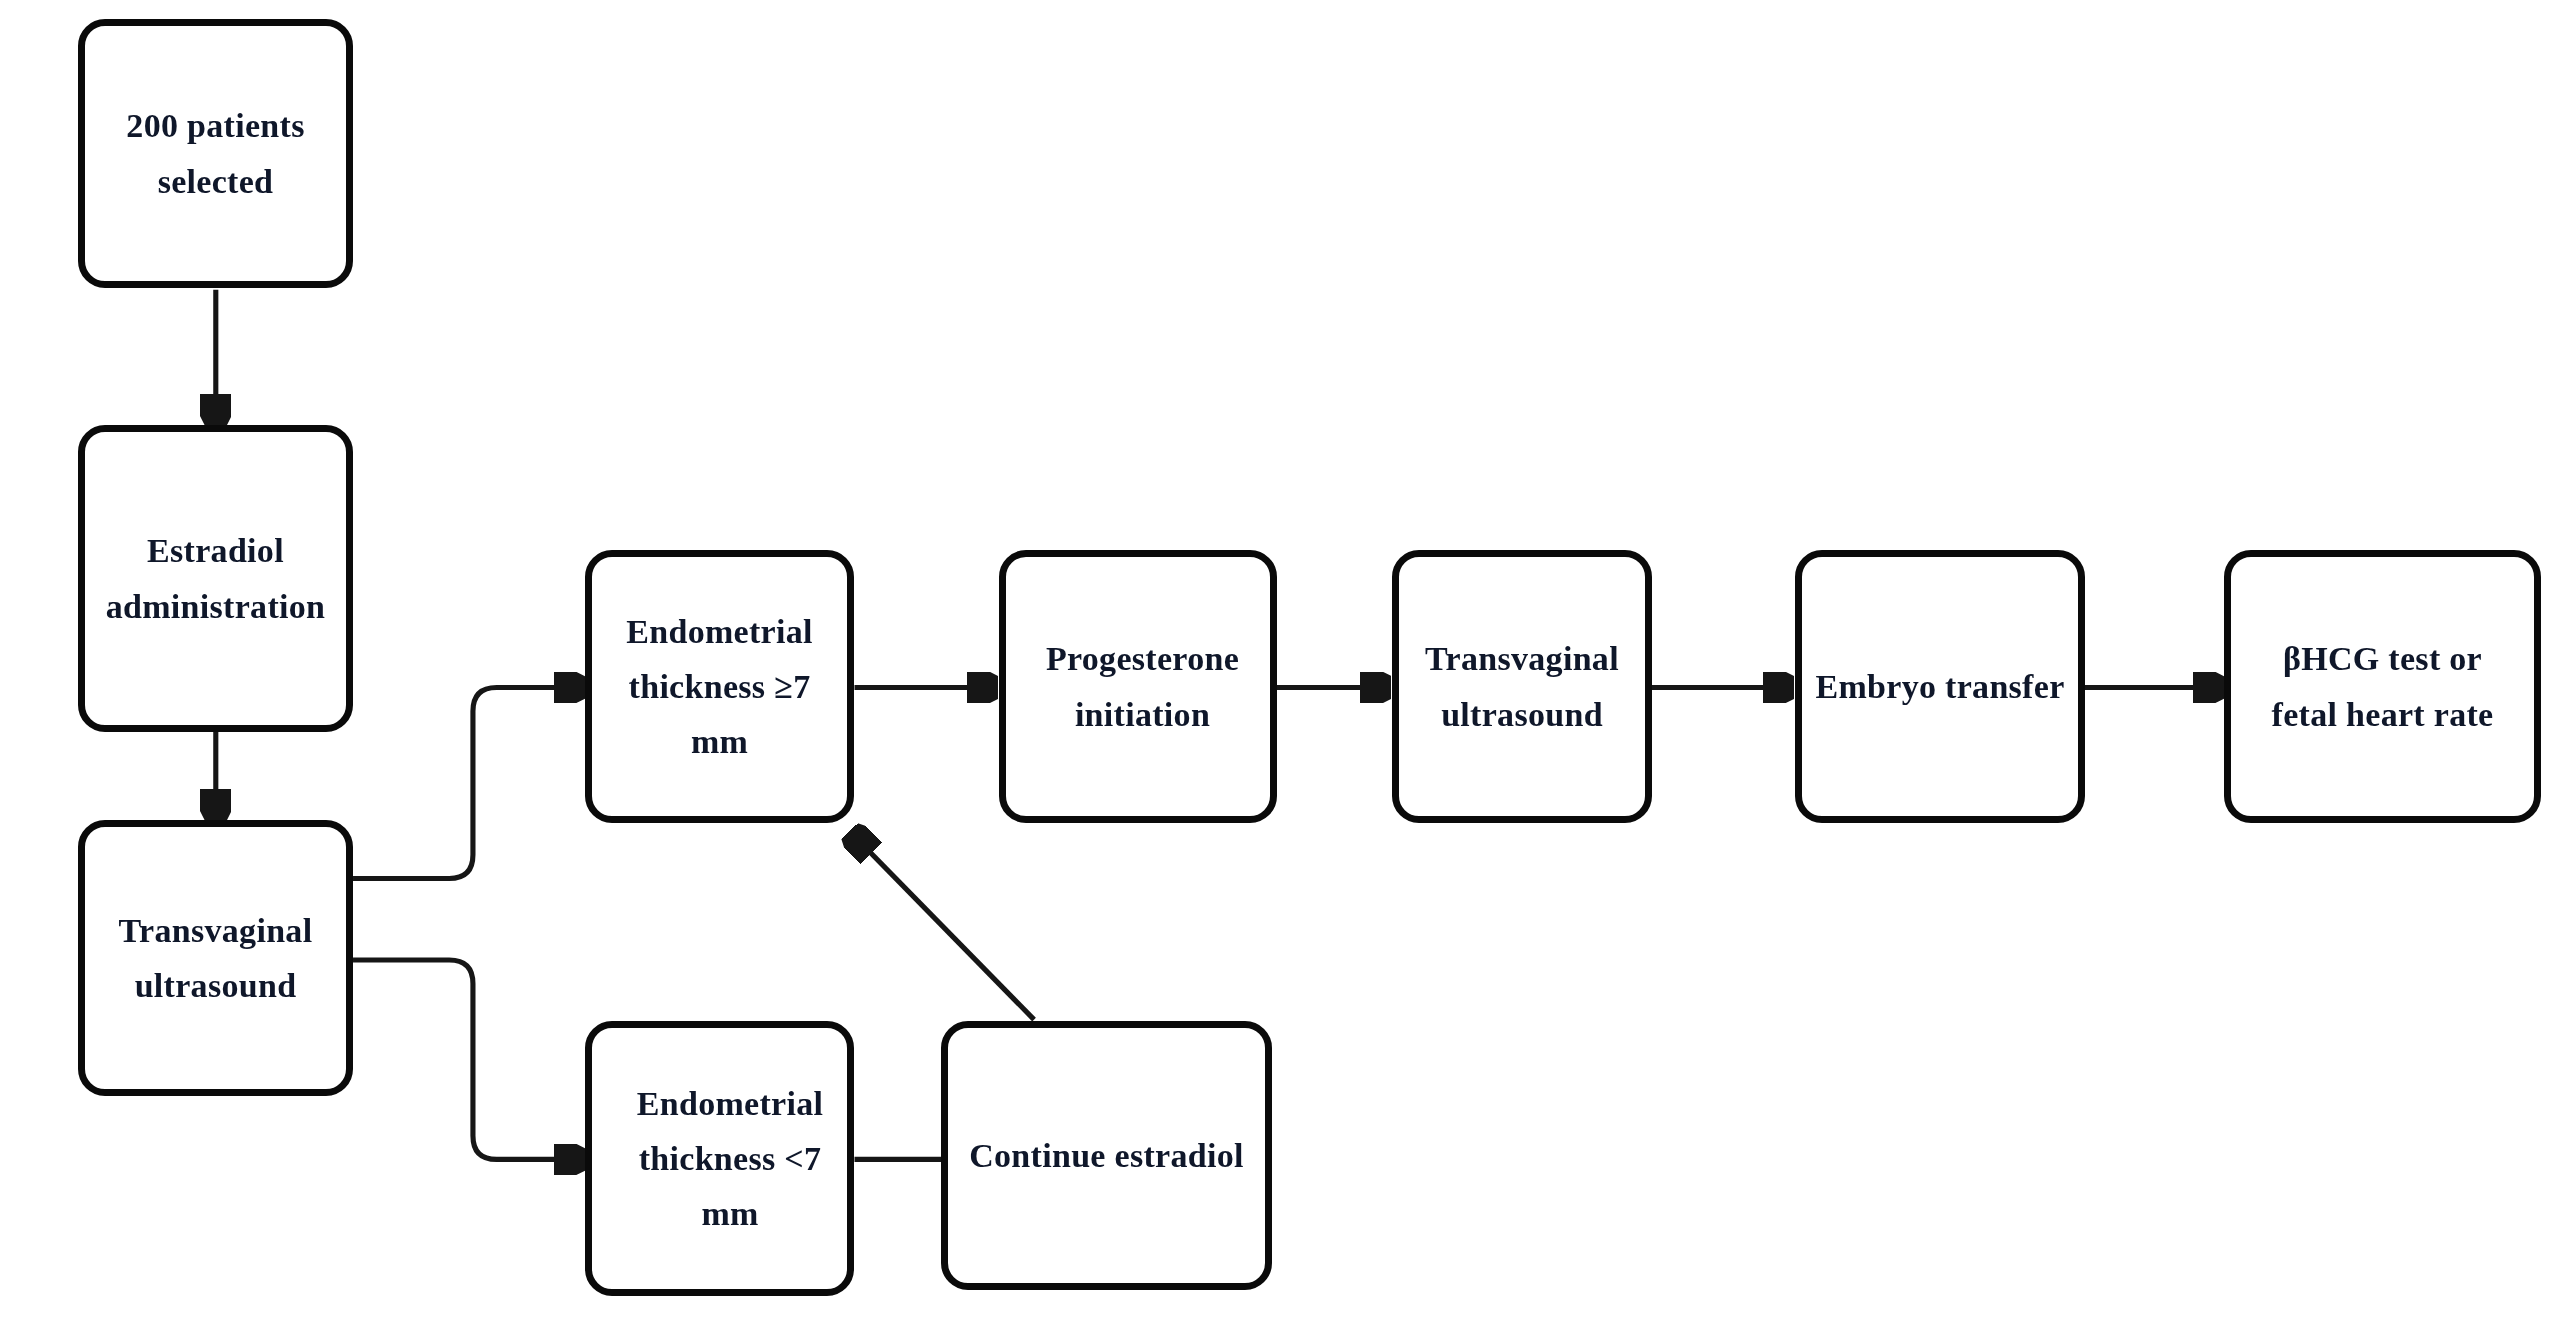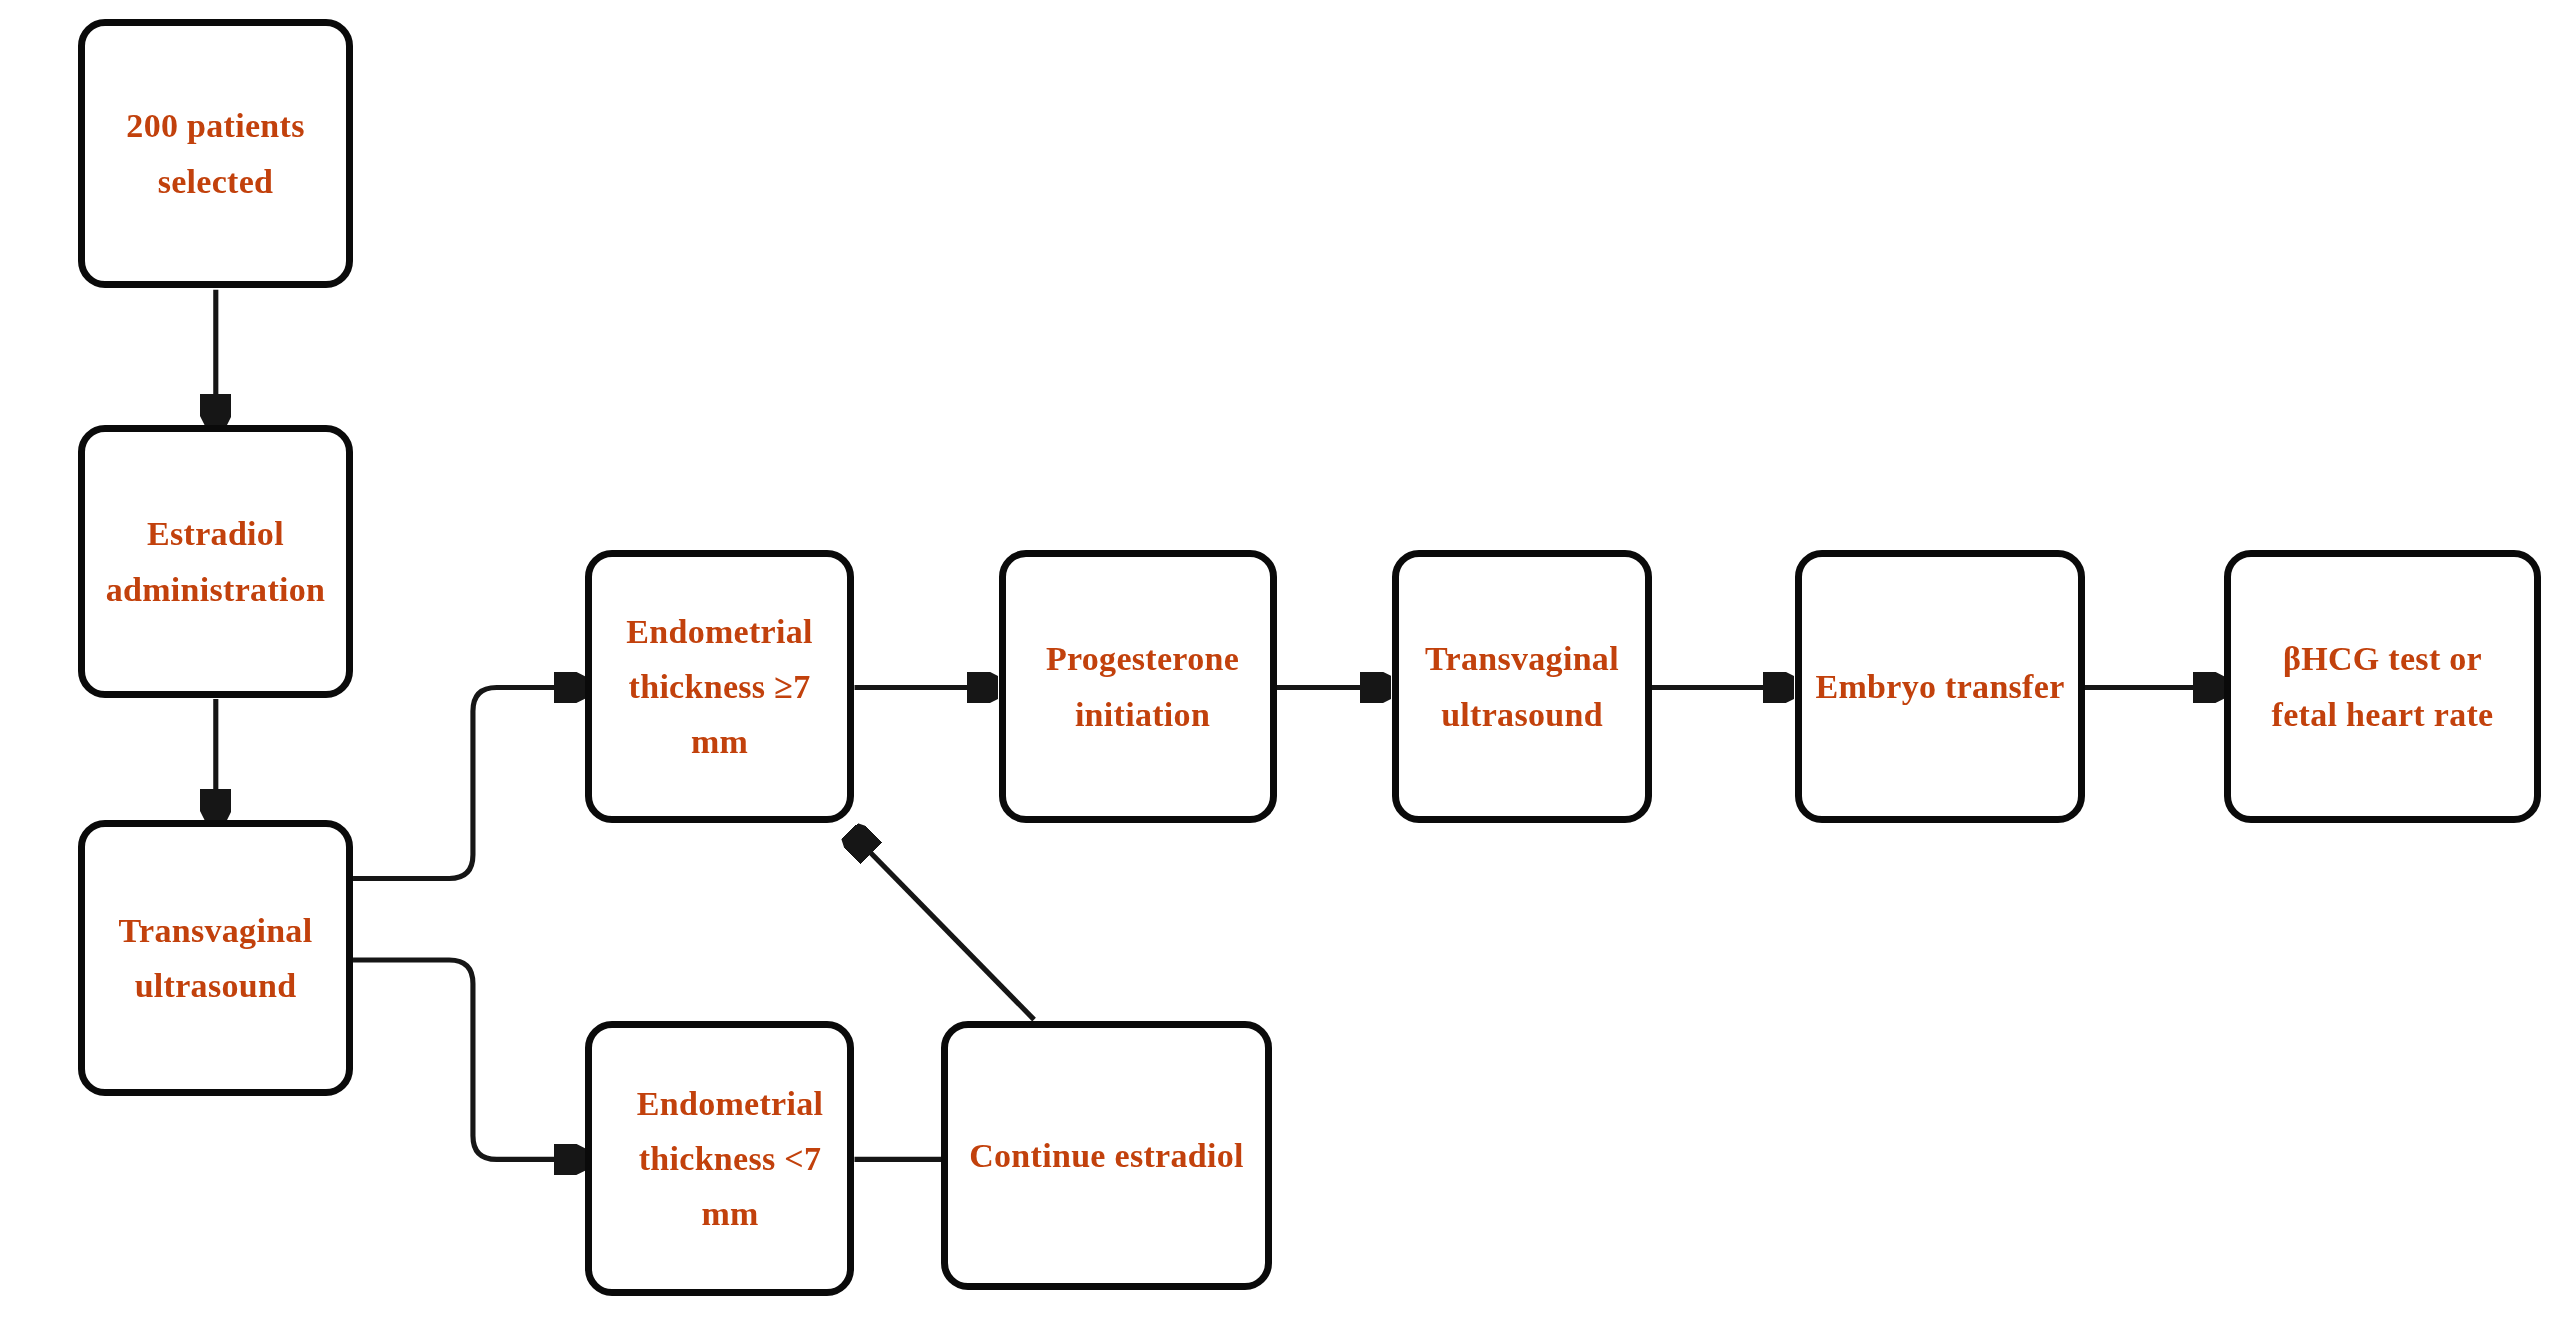--- a/index.html
+++ b/index.html
@@ -35,26 +35,26 @@
     display: flex;
     align-items: center;
     justify-content: center;
     text-align: center;
   }
   .node .txt {
     display: inline-block;
     font-weight: 700;
     font-size: 34px;
     line-height: 1.62;
-    color: #c2410c;
+    color: #0f172a;
     letter-spacing: 0.3px;
   }
   
   .n1  { left: 78px;  top: 19px;   width: 275px; height: 269px; }
-  .n2  { left: 78px;  top: 425px;  width: 275px; height: 273px; }
+  .n2  { left: 78px;  top: 425px;  width: 275px; height: 307px; }
   .n3  { left: 78px;  top: 820px; width: 275px; height: 276px; }
   .n4  { left: 585px;  top: 550px;  width: 269px; height: 273px; }
   .n5  { left: 999px; top: 550px;  width: 278px; height: 273px; padding-left: 9px; }
   .n6  { left: 1392px; top: 550px;  width: 260px; height: 273px; }
   .n7  { left: 1795px; top: 550px;  width: 290px; height: 273px; }
   .n8  { left: 2224px; top: 550px;  width: 317px; height: 273px; }
   .n9  { left: 585px;  top: 1021px; width: 269px; height: 275px; padding-left: 21px; }
   .n10 { left: 941px; top: 1021px; width: 331px; height: 269px; text-align: right; }
   
   .n1 .txt  { max-width: 218px; }

